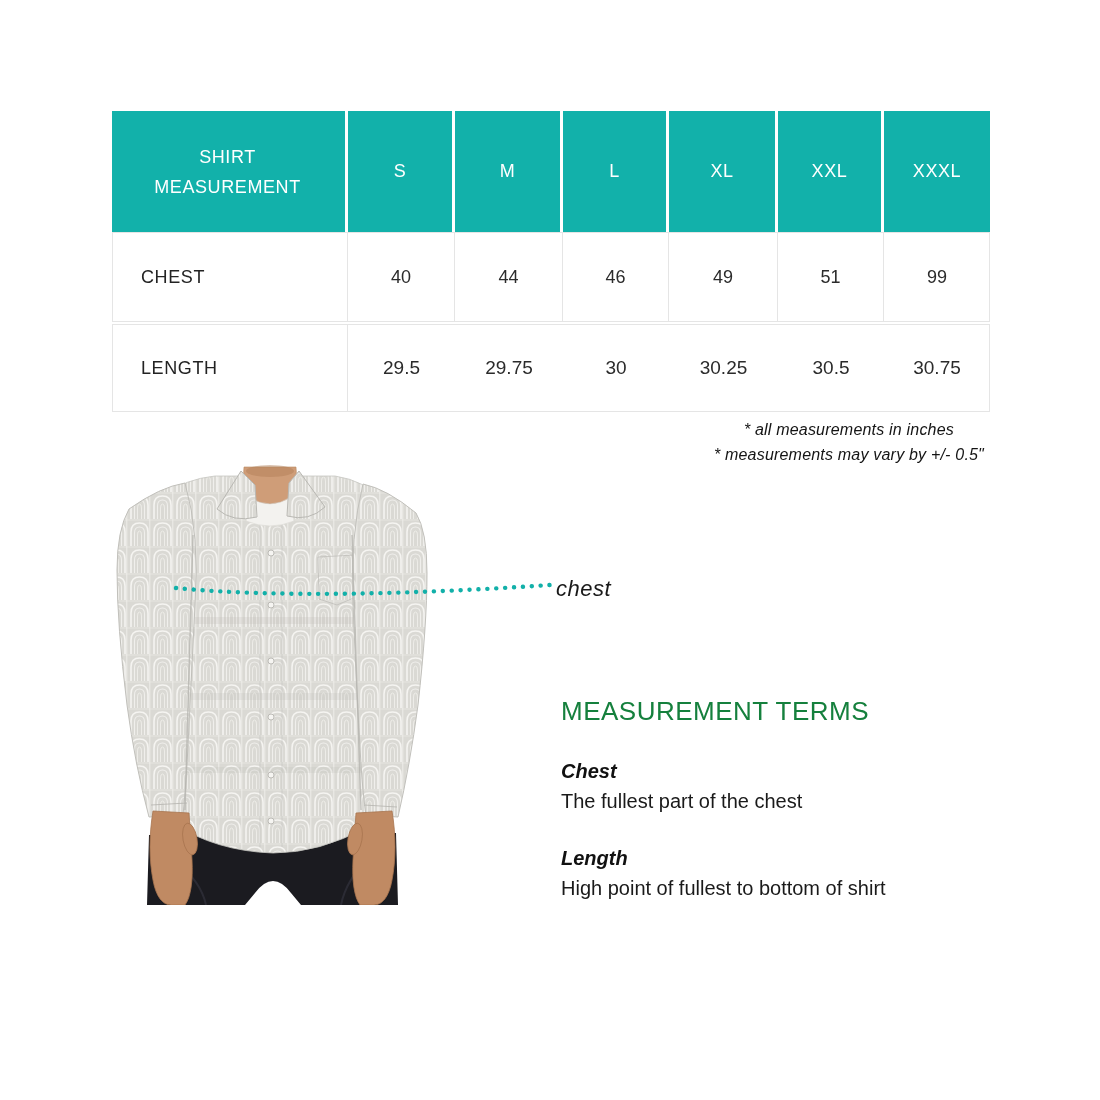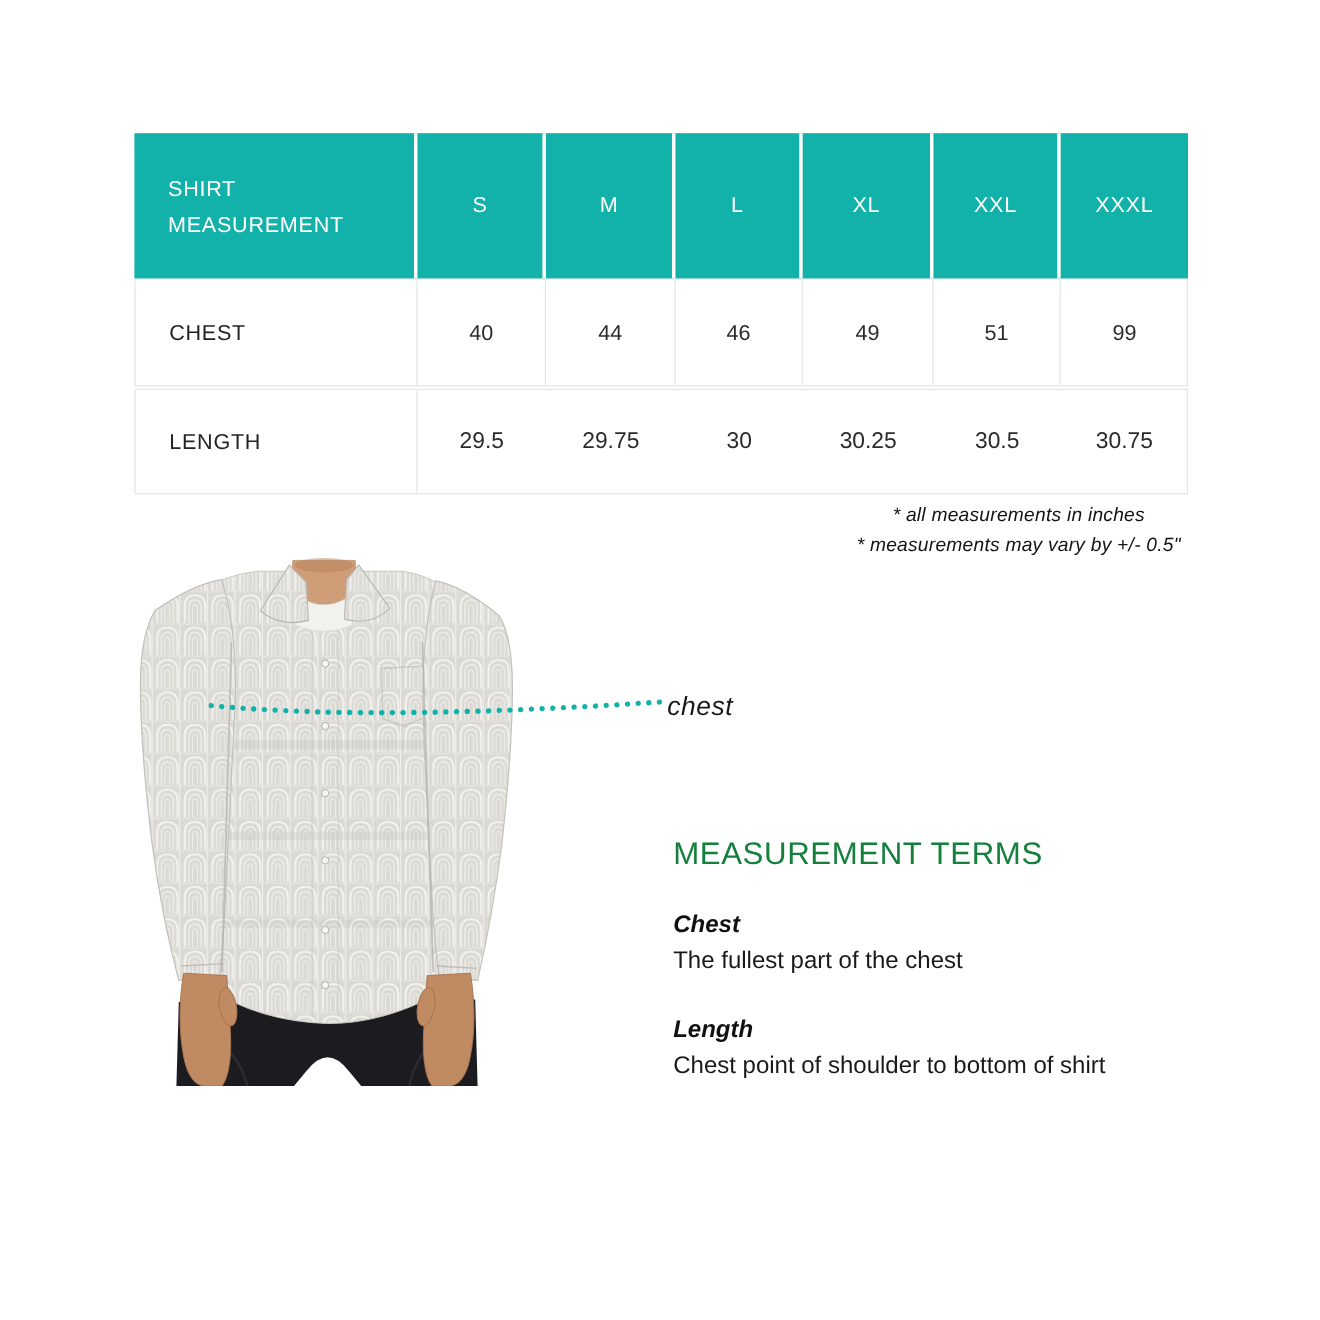--- a/index.html
+++ b/index.html
@@ -14,21 +14,21 @@
     display:grid;grid-template-columns:236px 107px 108px 106px 109px 106px 106px;
     height:121px;
   }
   .th{
     background:#12b1aa;color:#ffffff;display:flex;align-items:center;justify-content:center;
     font-size:18px;letter-spacing:.6px;font-weight:400;border-right:3px solid #ffffff;
     box-sizing:border-box;
   }
   .th:last-child{border-right:none;}
   .th.first{justify-content:flex-start;padding-left:28px;line-height:30px;}
-  .th.first span{display:block;width:175px;}
+  .th.first span{display:block;width:175px;text-align:center;}
 
   .trow{
     display:grid;grid-template-columns:235px 107px 108px 106px 109px 106px 106px;
     height:88px;border:1px solid #e5e5e5;box-sizing:content-box;background:#ffffff;
   }
   .td{
     display:flex;align-items:center;justify-content:center;
     font-size:18px;color:#2b2b2b;border-right:1px solid #e5e5e5;box-sizing:border-box;
   }
   .td:last-child{border-right:none;}
@@ -175,15 +175,15 @@
 
   <svg class="measure-line" viewBox="0 0 392 26" xmlns="http://www.w3.org/2000/svg">
     <path d="M8,11 C110,21 250,17 382,8" fill="none" stroke="#12b0a9" stroke-width="4.4" stroke-linecap="round" stroke-dasharray="0.1 8.8"></path>
   </svg>
   <div class="chest-label">chest</div>
 
   <div class="terms-heading">MEASUREMENT TERMS</div>
   <div class="term t1">Chest</div>
   <div class="definition d1">The fullest part of the chest</div>
   <div class="term t2">Length</div>
-  <div class="definition d2">Chest point of shoulder to bottom of shirt</div>
+  <div class="definition d2">High point of fullest to bottom of shirt</div>
 
 </div>
 
 </body></html>

